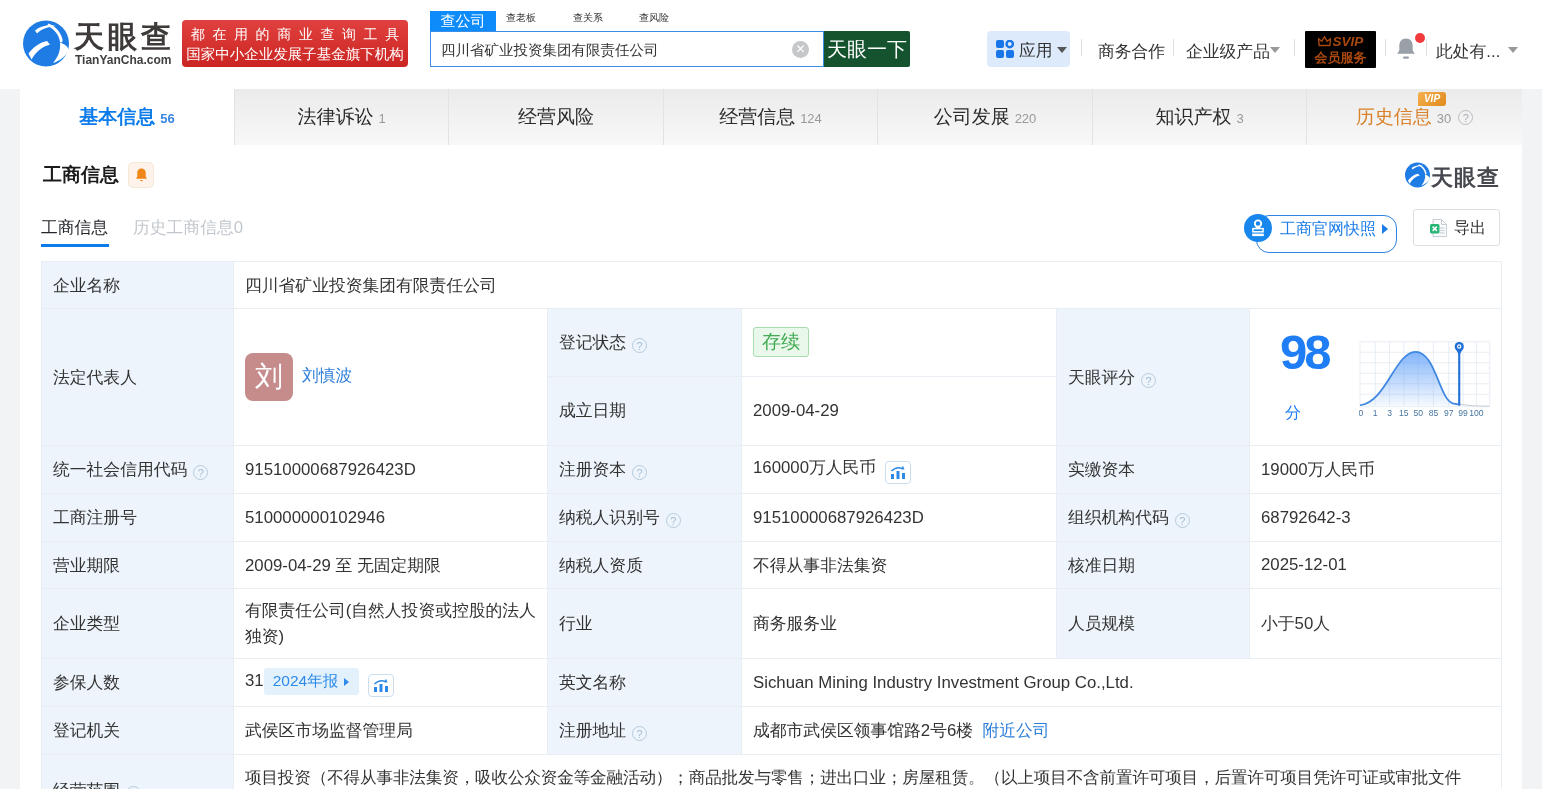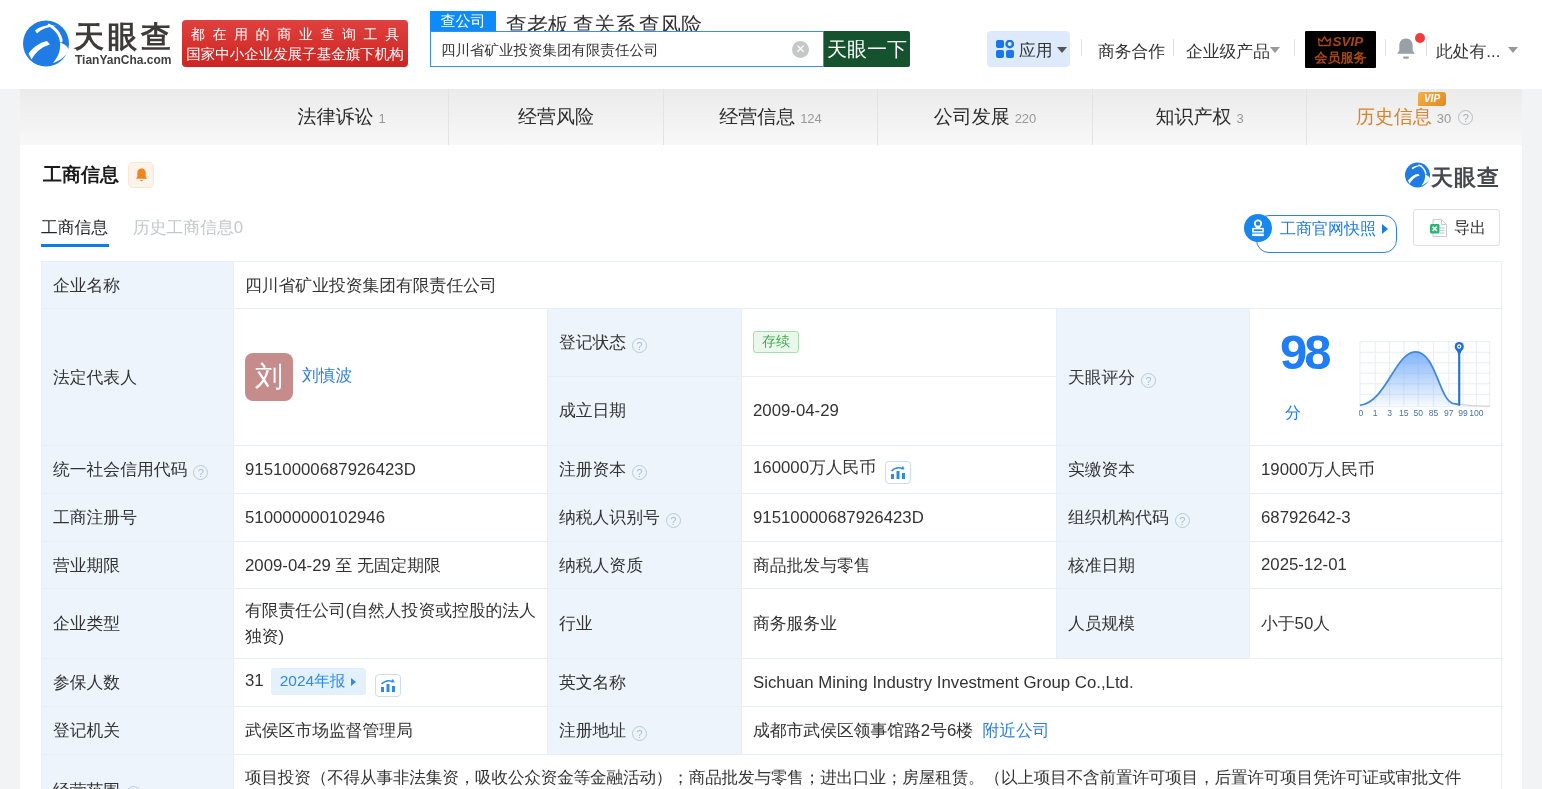--- a/index.html
+++ b/index.html
@@ -9,21 +9,21 @@
 
 #header { position:absolute; left:0; top:0; width:1542px; height:89px; background:#fff; }
 #logoCircle { position:absolute; left:23px; top:20px; }
 #logoTxt { position:absolute; left:74px; top:17px; font-size:30px; font-weight:bold; color:#3e3a39; letter-spacing:3.5px; }
 #logoSub { position:absolute; left:75px; top:53px; font-size:12px; font-weight:bold; color:#404040; letter-spacing:0; }
 #banner { position:absolute; left:182px; top:20px; width:226px; height:47px; border-radius:4px; background:linear-gradient(180deg,#e0413e,#cb2523); color:#fff; text-align:center; }
 #banner .l1 { margin-top:6px; font-size:14px; letter-spacing:7.6px; text-indent:7.6px; line-height:17px; }
 #banner .l2 { font-size:14.5px; letter-spacing:0; line-height:17px; margin-top:3px; }
 
 
-.stab { position:absolute; top:11px; height:20px; font-size:21px; color:#333; }
+.stab { position:absolute; top:11px; height:20px; font-size:10px; color:#333; }
 #stab1 { left:430px; width:66px; background:#0d8bfa; color:#fff; text-align:center; line-height:20px; font-size:15px; }
 #sinput { position:absolute; left:430px; top:31px; width:394px; height:36px; background:#fff; border:1px solid #3a8ee6; }
 #sinput .txt { position:absolute; left:10px; top:9px; font-size:14.5px; color:#333; }
 #sclear { position:absolute; left:792px; top:41px; width:17px; height:17px; border-radius:50%; background:#c5c7c9; color:#fff; font-size:12px; line-height:17px; text-align:center; }
 #sbtn { position:absolute; left:824px; top:31px; width:86px; height:36px; background:#14532d; color:#fff; font-size:20px; text-align:center; line-height:36px; border-radius:0 2px 2px 0; }
 
 
 #appBtn { position:absolute; left:987px; top:31px; width:83px; height:36px; background:#dceafb; border-radius:4px; }
 #appBtn .t { position:absolute; left:32px; top:8px; font-size:16.8px; color:#333; }
 .caret { display:inline-block; width:0; height:0; border-left:5px solid transparent; border-right:5px solid transparent; border-top:6px solid #555; }
@@ -70,22 +70,22 @@
 #exportBtn { position:absolute; left:1413px; top:209px; width:87px; height:37px; border:1px solid #dcdfe3; border-radius:3px; background:#fff; }
 #exportBtn .t { position:absolute; left:40px; top:8px; font-size:16px; color:#333; }
 
 
 #tbl { position:absolute; left:41px; top:261px; border-collapse:collapse; table-layout:fixed; }
 #tbl td { border:1px solid #e9eef4; font-size:16.8px; color:#333; padding:0 0 0 11px; vertical-align:middle; }
 #tbl td.lbl { background:#eef4fb; }
 #tbl td.val { background:#fff; }
 .q2 { display:inline-block; width:15px; height:15px; border:1px solid #b5cbdd; border-radius:50%; color:#a3bdd3; font-size:11px; line-height:14px; text-align:center; vertical-align:-2px; margin-left:6px; }
 .link { color:#2e7fd9; }
-.tag-green { display:inline-block; padding:1px 8px; font-size:14px; color:#41ab52; background:#eaf8ec; border:1px solid #a6dcae; border-radius:3px; }
-.tag-blue { display:inline-block; padding:3px 10px 3px 9px; font-size:15.5px; color:#2d8ae8; background:#e3f1fd; border-radius:3px; margin-left:7px; }
+.tag-green { display:inline-block; padding:1px 8px; font-size:19px; color:#41ab52; background:#eaf8ec; border:1px solid #a6dcae; border-radius:3px; }
+.tag-blue { display:inline-block; padding:3px 10px 3px 9px; font-size:15.5px; color:#2d8ae8; background:#e3f1fd; border-radius:3px; }
 .tri-r { display:inline-block; width:0; height:0; border-top:4.5px solid transparent; border-bottom:4.5px solid transparent; border-left:5.5px solid #2d8ae8; margin-left:6px; }
 .chartbox { display:inline-block; width:26px; height:23px; border:1px solid #cbdeee; border-radius:4px; background:#fff; vertical-align:-7px; margin-left:9px; text-align:center; }
 #avatar { display:inline-block; width:48px; height:48px; background:#c68c8c; border-radius:8px; color:#fff; font-size:28px; text-align:center; line-height:48px; vertical-align:middle; }
 </style>
 </head>
 <body>
 
 <div id="header">
   <svg id="logoCircle" width="46" height="47" viewBox="0 0 46 46">
     <circle cx="23" cy="23" r="23" fill="#1f7ce4"></circle>
@@ -140,20 +140,21 @@
   </svg>
   <div id="reddot"></div>
   <div id="nick">此处有...</div>
   <div id="nickCaret"></div>
 </div>
 
 <div id="pagebg"></div>
 <div id="card"></div>
 
 <div id="tabbar">
+  <div class="tab" id="tab1" style="left:0;width:215px">基本信息<span class="num">56</span></div>
   <div class="tab" style="left:215px;width:214px">法律诉讼<span class="num">1</span></div>
   <div class="tab" style="left:429px;width:215px">经营风险</div>
   <div class="tab" style="left:644px;width:214px">经营信息<span class="num">124</span></div>
   <div class="tab" style="left:858px;width:215px">公司发展<span class="num">220</span></div>
   <div class="tab" style="left:1073px;width:214px">知识产权<span class="num">3</span></div>
   <div class="tab" id="tab7" style="left:1287px;width:215px">历史信息<span class="num">30</span><span class="qicon">?</span></div>
 </div>
 <div id="vipbadge">VIP</div>
 
 <div id="secTitle">工商信息</div>
@@ -297,21 +298,21 @@
     <td class="val">510000000102946</td>
     <td class="lbl">纳税人识别号<span class="q2">?</span></td>
     <td class="val">91510000687926423D</td>
     <td class="lbl">组织机构代码<span class="q2">?</span></td>
     <td class="val">68792642-3</td>
   </tr>
   <tr style="height:47px">
     <td class="lbl">营业期限</td>
     <td class="val">2009-04-29 至 无固定期限</td>
     <td class="lbl">纳税人资质</td>
-    <td class="val">商品批发与零售</td>
+    <td class="val">不得从事非法集资</td>
     <td class="lbl">核准日期</td>
     <td class="val">2025-12-01</td>
   </tr>
   <tr style="height:70px">
     <td class="lbl">企业类型</td>
     <td class="val" style="line-height:26px">有限责任公司(自然人投资或控股的法人<br>独资)</td>
     <td class="lbl">行业</td>
     <td class="val">商务服务业</td>
     <td class="lbl">人员规模</td>
     <td class="val">小于50人</td>

